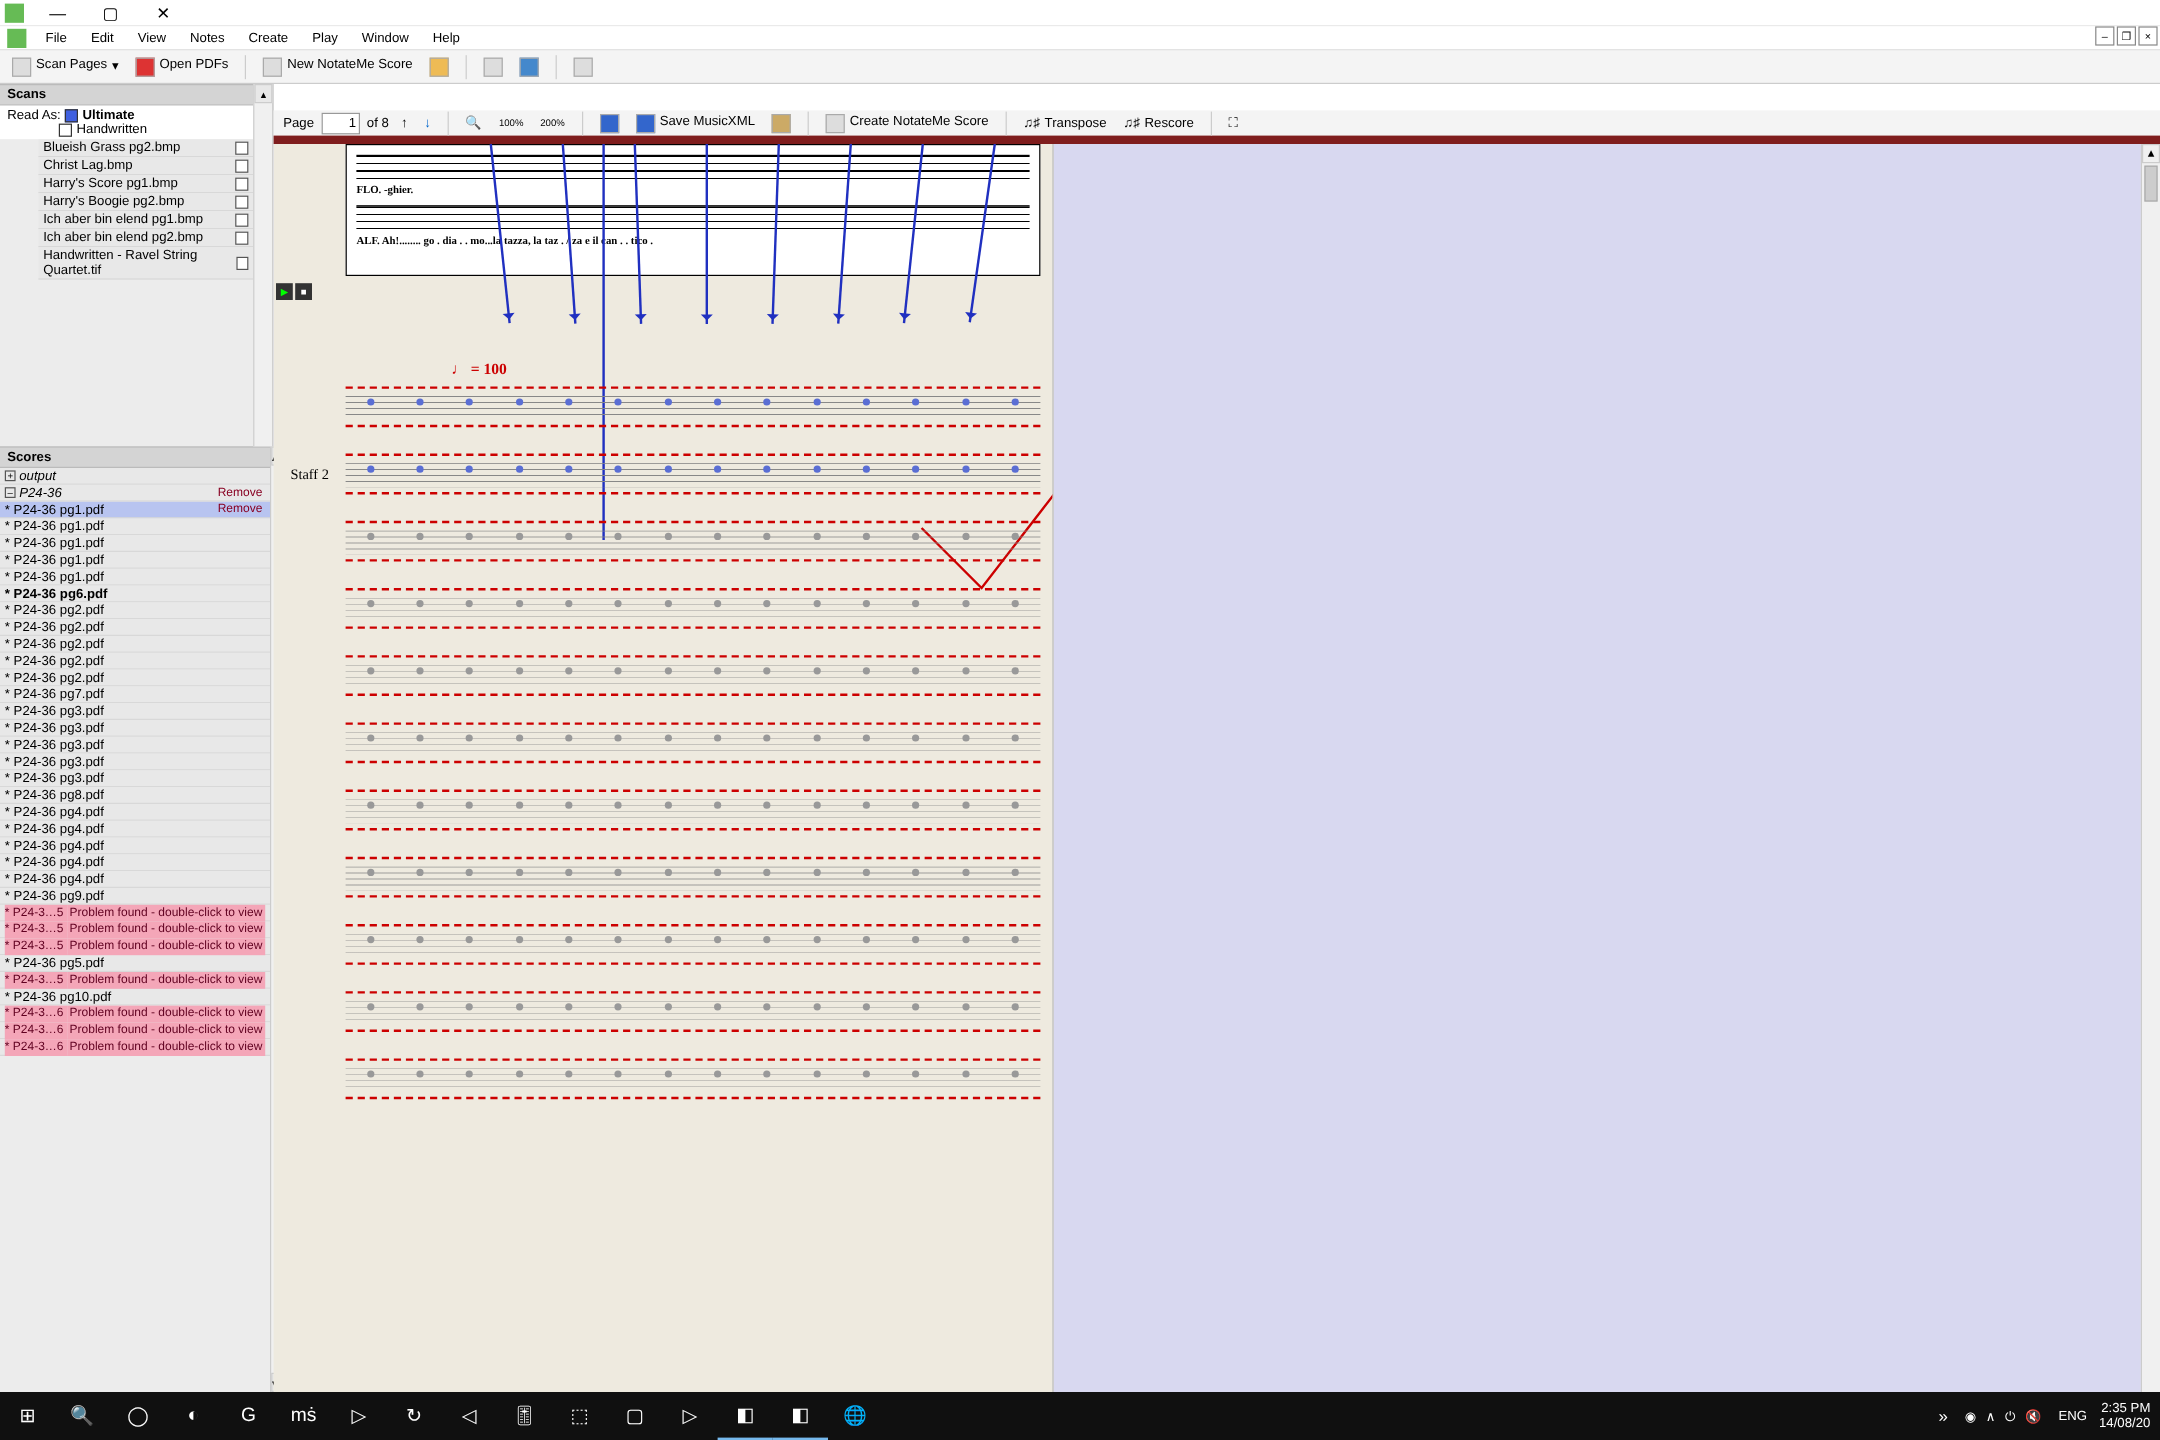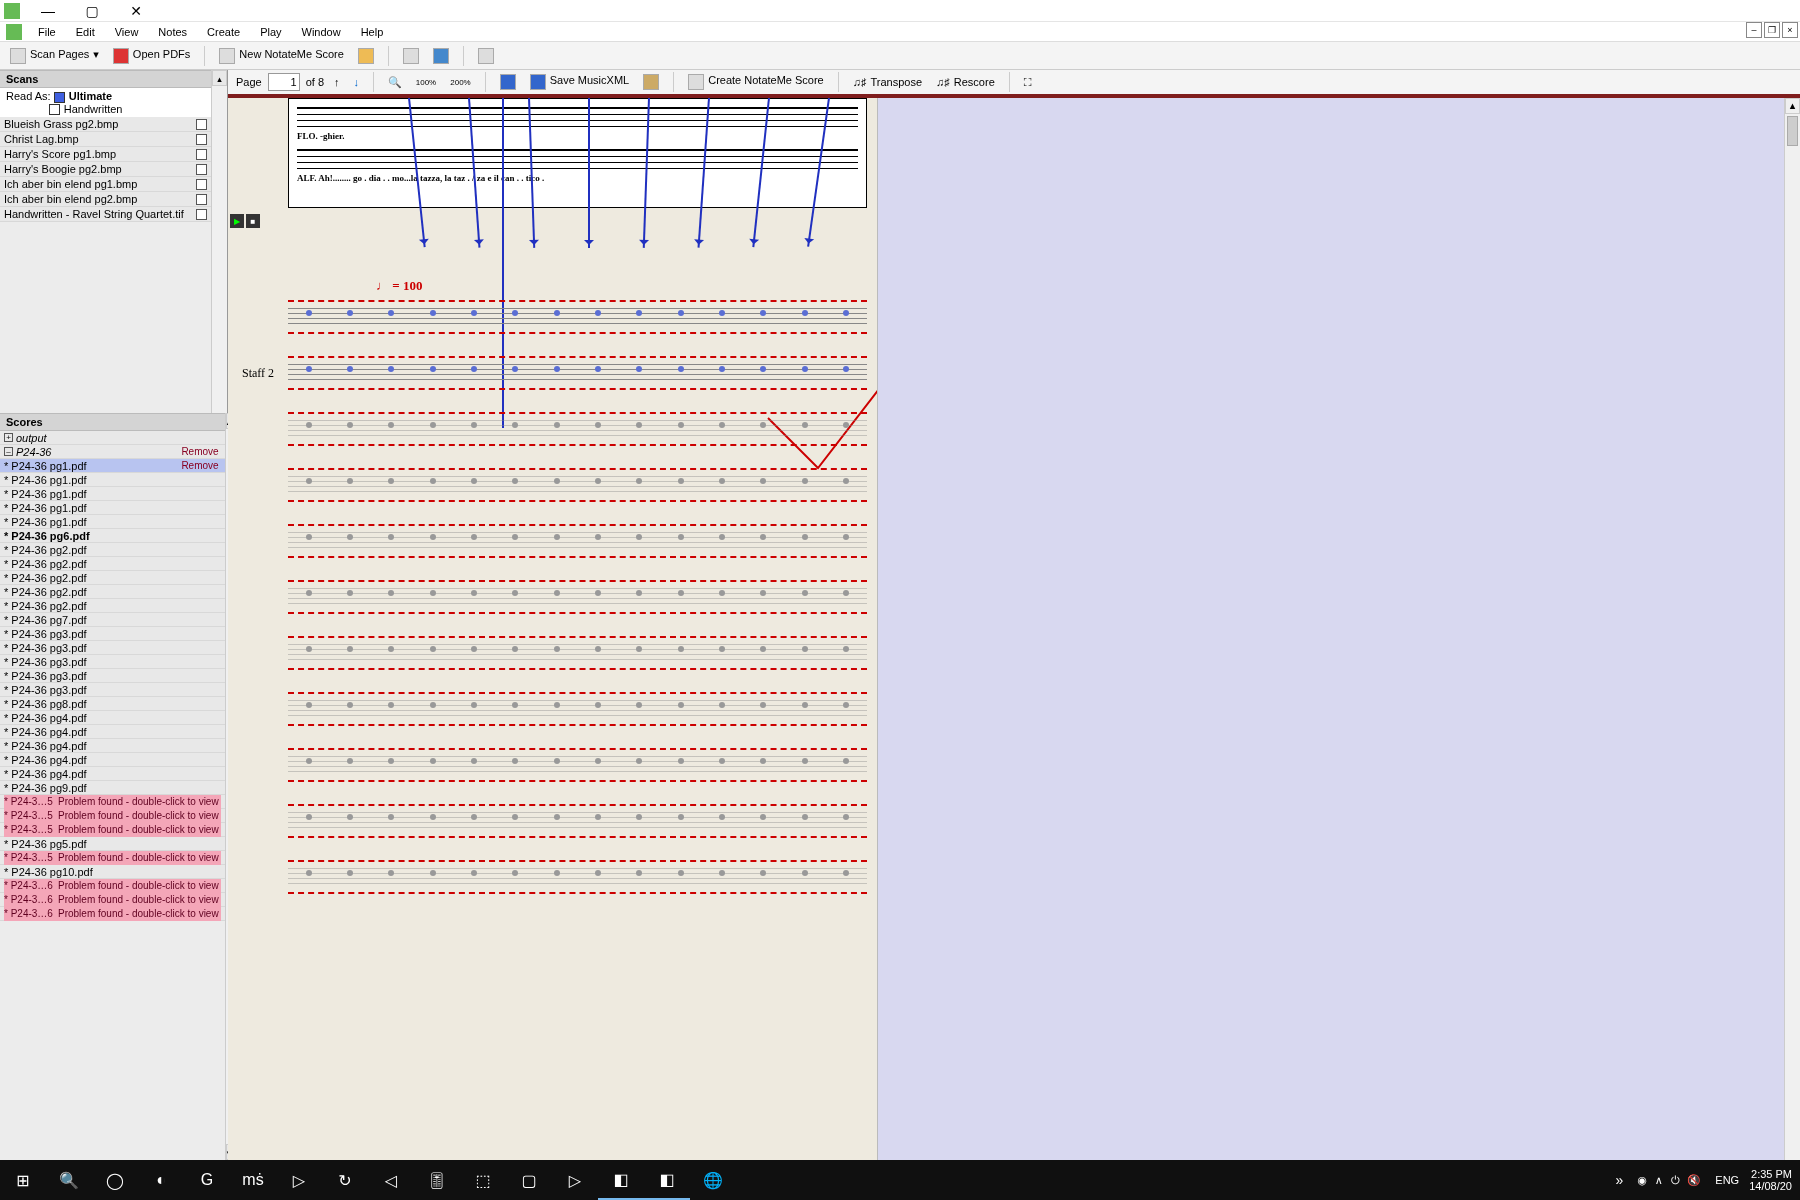--- a/index.html
+++ b/index.html
@@ -32,34 +32,34 @@
 .scrollcol { width: 16px; background: #f0f0f0; border-left: 1px solid #ccc; position: relative; }
 .scrollcol .up, .scrollcol .down { height: 16px; text-align: center; font-size: 9px; line-height: 16px; background: #e8e8e8; border: 1px solid #ccc; }
 .panelpair { display: flex; }
 .panel { flex: 1; }
 .phead { background: #d4d4d4; font-weight: bold; padding: 2px 6px; border-top: 1px solid #bbb; border-bottom: 1px solid #bbb; }
 .readas { background: #fff; padding: 2px 6px; }
 .readas .chk { display: inline-block; width: 11px; height: 11px; border: 1px solid #333; vertical-align: middle; margin-right: 4px; }
 .readas .chk.sel { background: #4060e0; }
 .scanrow { display: flex; align-items: center; justify-content: space-between; background: #e8e8e8; border-bottom: 1px solid #d8d8d8; padding: 1px 4px; }
 .scanrow .chk { width: 11px; height: 11px; border: 1px solid #555; background: #fff; }
-.scanbody { height: 296px; overflow: hidden; }
+.scanbody { height: 256px; overflow: hidden; padding-left: 32px; }
 .scorebody { flex: 1; overflow: hidden; }
 .scorerow { display: flex; align-items: center; background: #e8e8e8; border-bottom: 1px solid #d8d8d8; padding: 0 4px; height: 14px; line-height: 14px; }
 .scorerow.sel { background: #b8c4f0; }
 .scorerow.bold { font-weight: bold; }
 .scorerow .name { flex: 1; white-space: nowrap; overflow: hidden; text-overflow: ellipsis; }
 .scorerow .rem { color: #802; font-size: 10px; padding: 0 2px; }
 .scorerow.prob .msg { background: #f4a6b8; color: #600020; padding: 0 2px; flex: 1; font-size: 10px; white-space: nowrap; overflow: hidden; }
 .scorerow.prob .name { width: 52px; flex: none; background: #f4a6b8; color: #600020; font-size: 10px;}
 .exp { display: inline-block; width: 9px; height: 9px; border: 1px solid #555; font-size: 8px; line-height: 7px; text-align: center; margin-right: 3px; }
 
 
 .right { flex: 1; display: flex; flex-direction: column; background: #fff; }
-.doctool { height: 28px; background: #f4f4f4; border-bottom: 4px solid #7f1d1d; display: flex; align-items: center; padding: 0 8px; gap: 6px; }
+.doctool { height: 28px; background: #f4f4f4; border-bottom: 7px solid #7f1d1d; display: flex; align-items: center; padding: 0 8px; gap: 6px; margin-top: 22px; }
 .doctool input { width: 32px; text-align: right; border: 1px solid #999; height: 18px; padding: 0 2px; }
 .docbody { flex: 1; display: flex; background: #d8d8f0; }
 .canvas { width: 650px; background: #eeeadf; border-right: 1px solid #bbb; position: relative; overflow: hidden; margin-left: 0; }
 .vscroll { width: 16px; background: #f0f0f0; border-left: 1px solid #ccc; margin-left: auto; position: relative; }
 .vscroll .thumb { position: absolute; top: 18px; left: 2px; right: 2px; height: 30px; background: #cdcdcd; border: 1px solid #aaa; }
 
 
 .scoreimg { position: absolute; left: 60px; top: 0; right: 10px; }
 .topscan { background: #fff; border: 1px solid #000; height: 110px; margin-bottom: 12px; }
 .topscan .stafflines { border-top: 1px solid #000; height: 24px; margin: 8px 8px 0 8px; background: repeating-linear-gradient(#000 0 1px, transparent 1px 6px); position: relative; }

